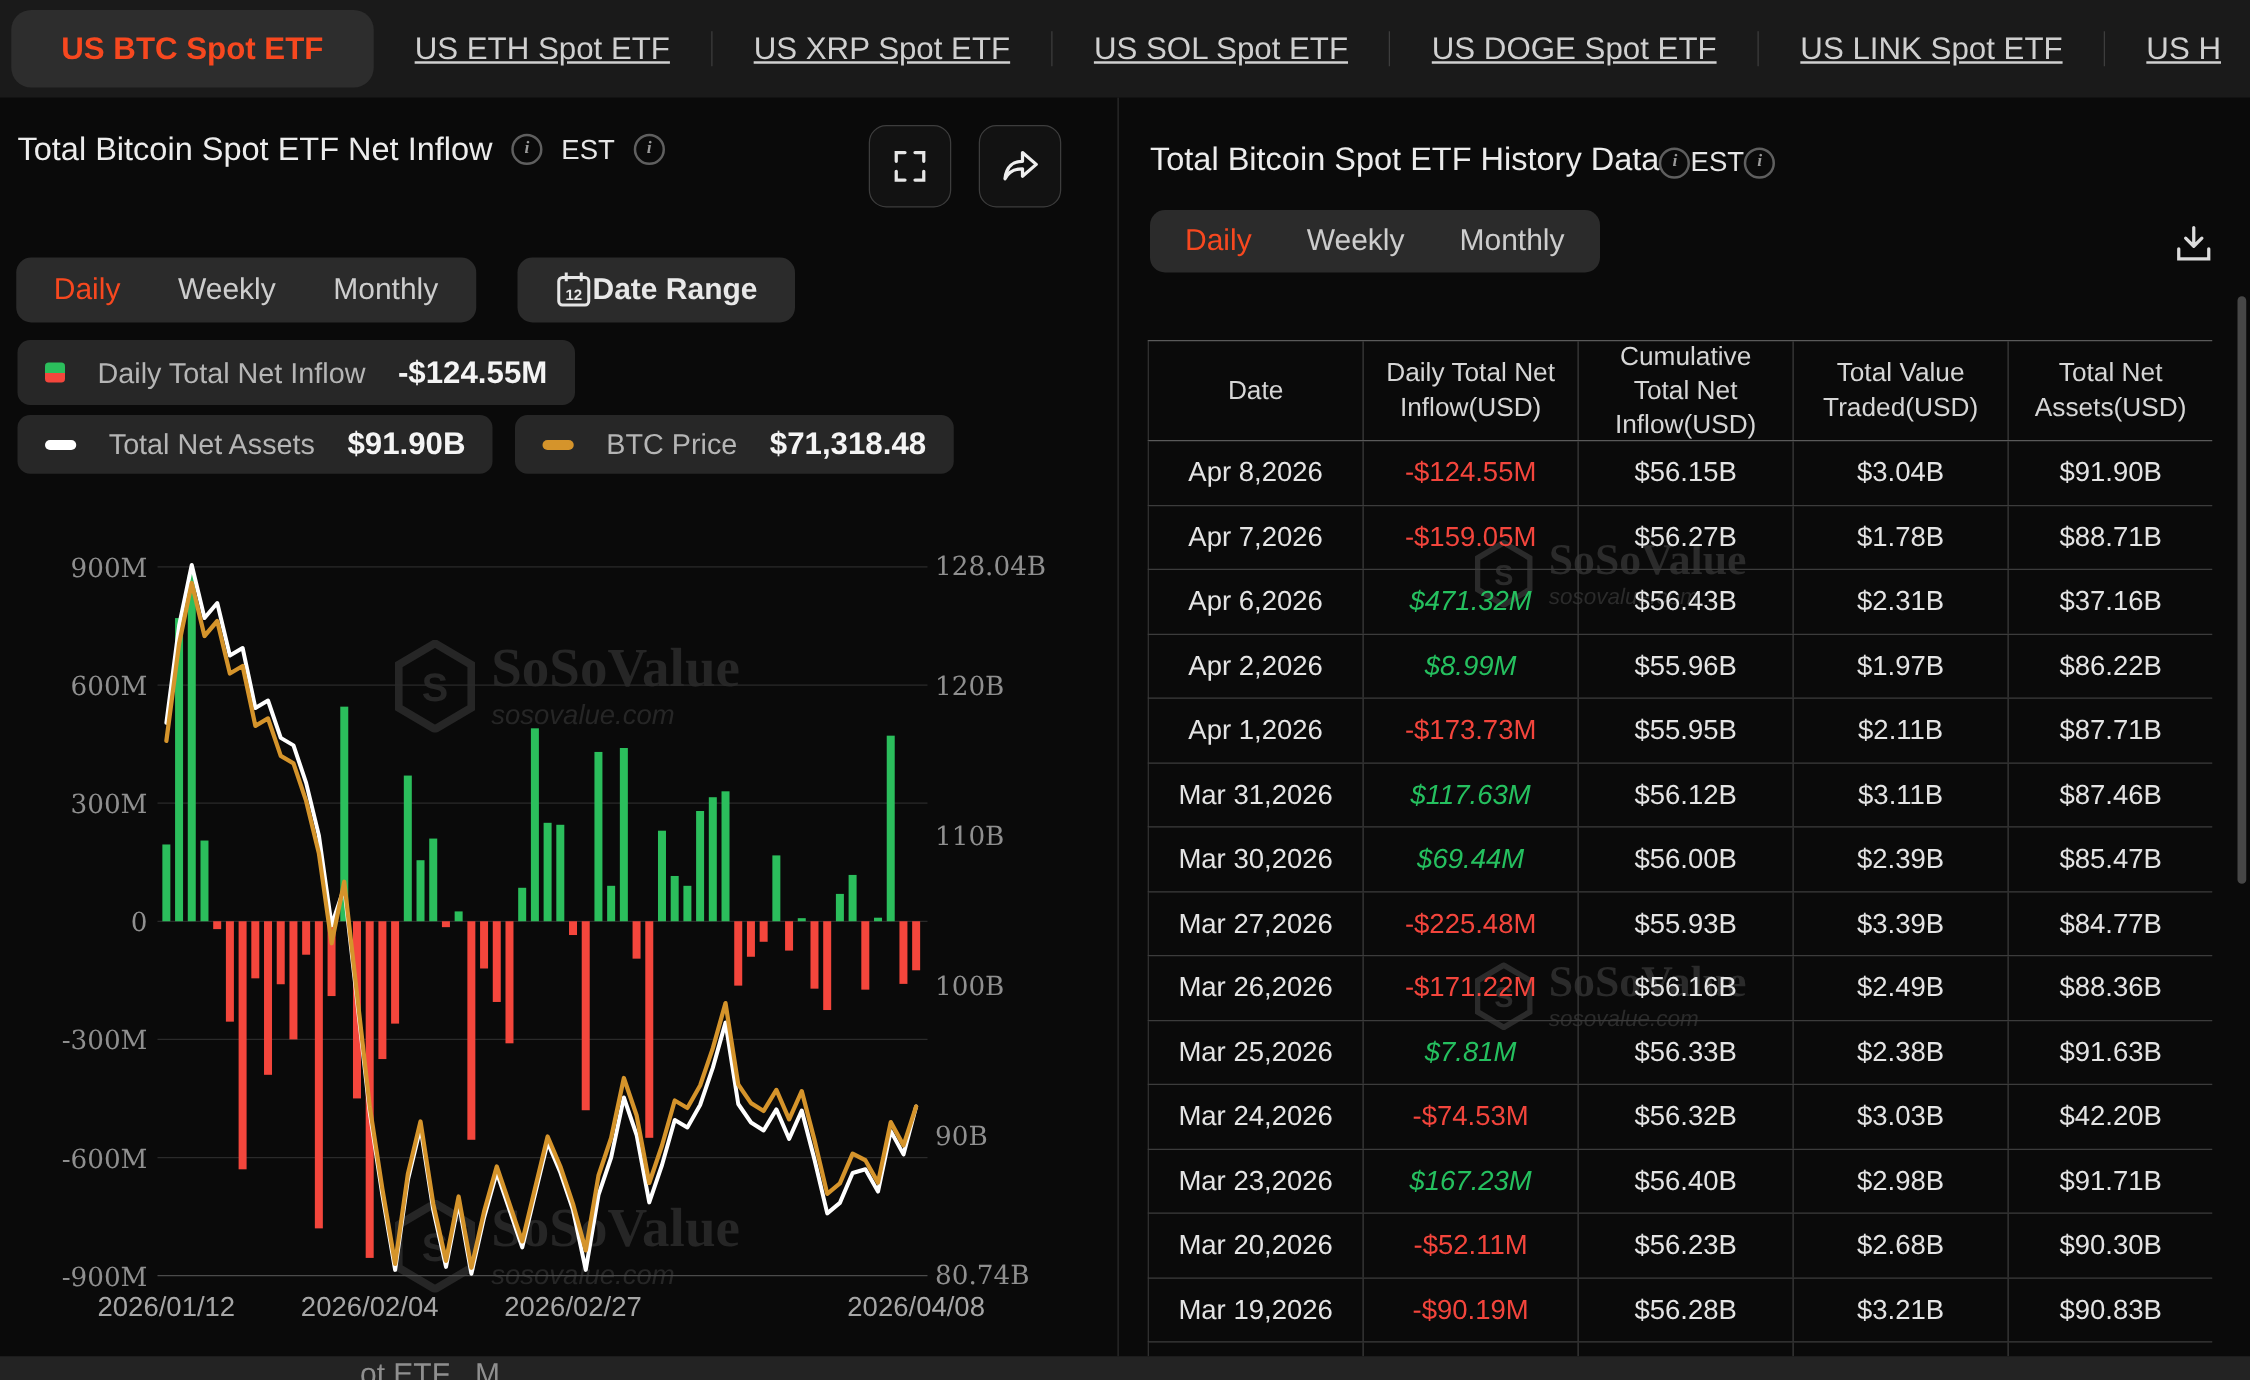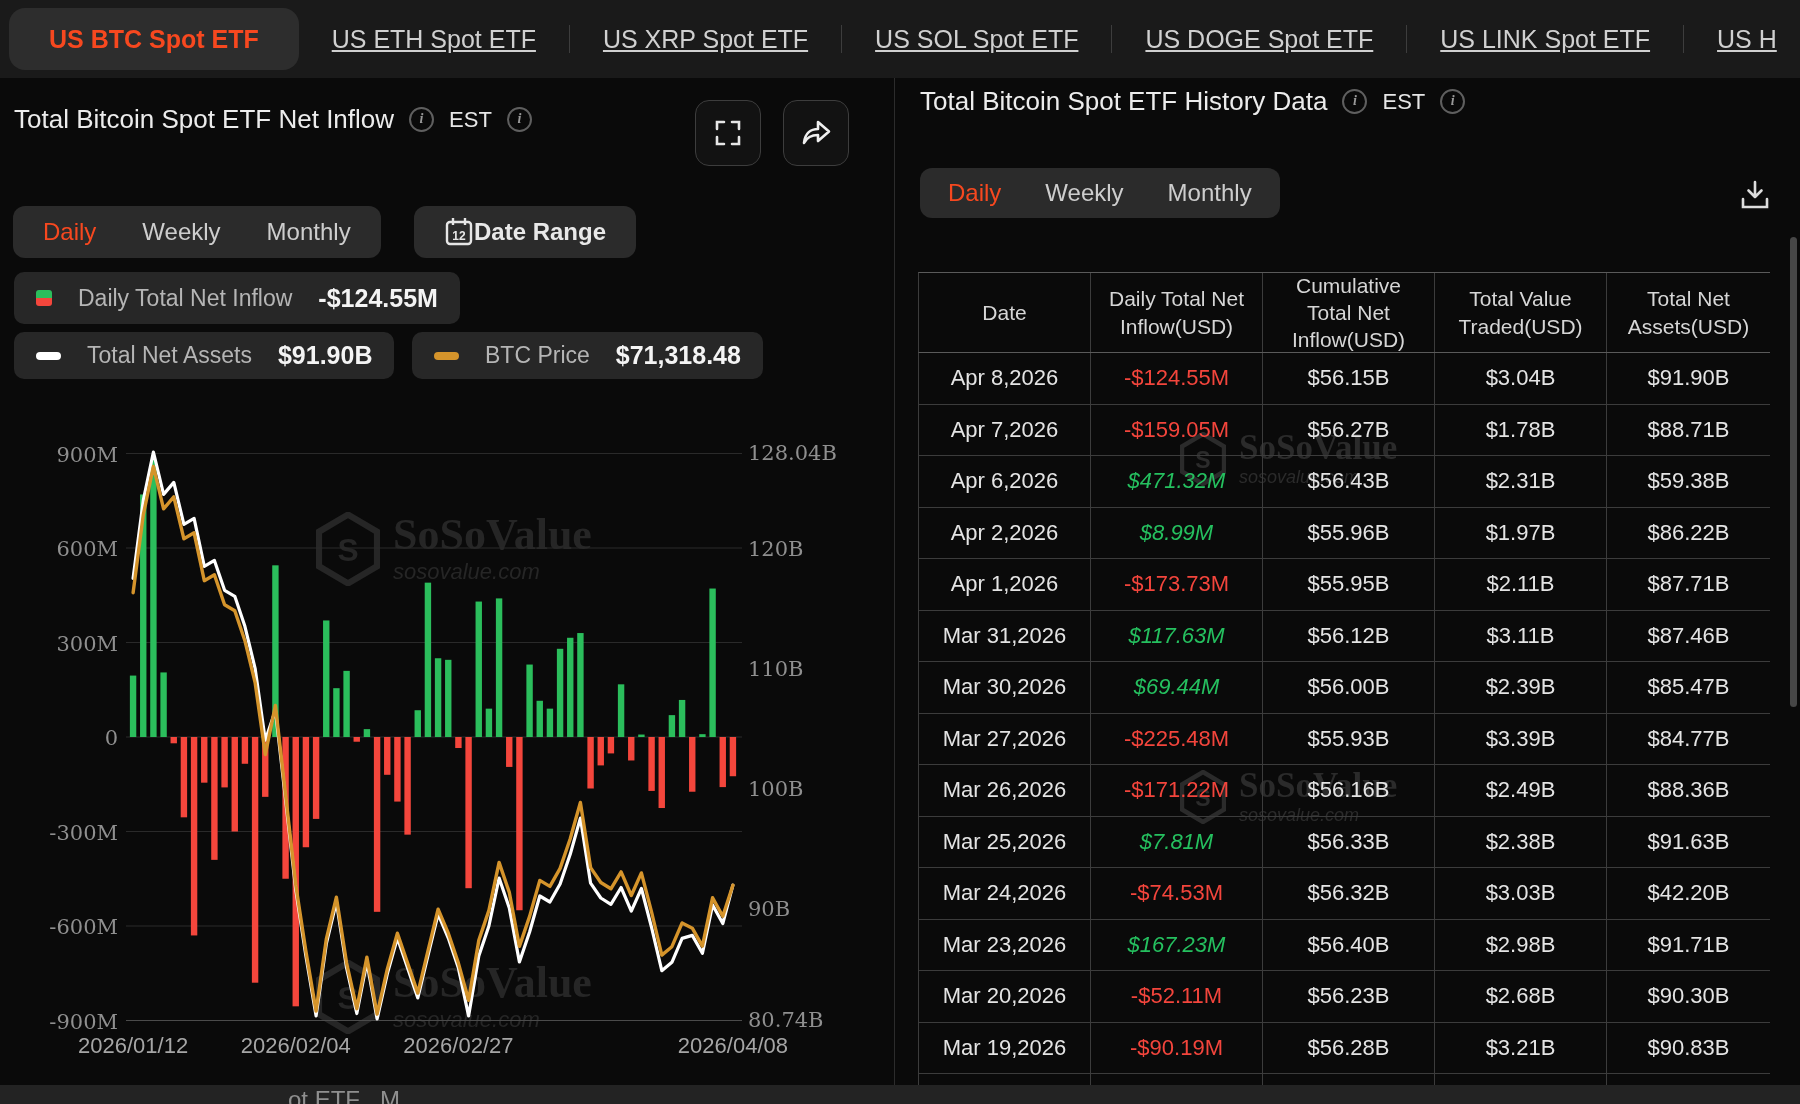--- a/index.html
+++ b/index.html
@@ -49,21 +49,21 @@
   .ax-date{font-family:"Liberation Sans",sans-serif;font-size:22px;fill:#a6a6a6;}
   
   .wm{position:absolute;display:flex;align-items:center;gap:13px;color:#262626;z-index:1;}
   .wm .wm-brand{font-size:44px;font-weight:bold;line-height:1;font-family:Liberation Serif, serif;}
   .wm .wm-domain{font-size:22px;font-style:italic;margin-top:2px;}
   .wm.small{color:#2b2b2b;}
   .wm.small .wm-brand{font-size:35px;}
   .wm.small .wm-domain{font-size:18px;}
   
   #divider-v{position:absolute;left:894px;top:78px;width:1px;height:1007px;background:#2c2c2c;}
-  #right-title-row{position:absolute;left:920px;top:86px;display:flex;align-items:center;gap:15px;z-index:3;}
+  #right-title-row{position:absolute;left:920px;top:112px;display:flex;align-items:flex-end;z-index:3;}
   #pill-period-right{position:absolute;left:920px;top:168px;height:50px;padding:0 28px;gap:44px;z-index:3;}
   #btn-download{position:absolute;left:1732px;top:172px;width:46px;height:46px;display:flex;
                 align-items:center;justify-content:center;z-index:3;}
   #htable{position:absolute;left:918px;top:272px;width:852px;height:813px;overflow:hidden;z-index:2;}
   .hrow{display:grid;grid-template-columns:172px 172px 172px 172px 164px;border-left:1px solid #3c3c3c;}
   .hcell{border-right:1px solid #3c3c3c;display:flex;align-items:center;justify-content:center;
          text-align:center;padding:0 10px;box-sizing:border-box;}
   #thead{height:79px;border-top:1px solid #5a5a5a;border-bottom:1px solid #5a5a5a;
          font-size:21px;color:#d6d6d6;line-height:1.3;}
   #thead .hcell{height:79px;}
@@ -316,21 +316,21 @@
           <div class="hcell neg">-$159.05M</div>
           <div class="hcell">$56.27B</div>
           <div class="hcell">$1.78B</div>
           <div class="hcell">$88.71B</div>
         </div>
         <div class="hrow trow">
           <div class="hcell">Apr 6,2026</div>
           <div class="hcell pos">$471.32M</div>
           <div class="hcell">$56.43B</div>
           <div class="hcell">$2.31B</div>
-          <div class="hcell">$59.38B</div>
+          <div class="hcell">$37.16B</div>
         </div>
         <div class="hrow trow">
           <div class="hcell">Apr 2,2026</div>
           <div class="hcell pos">$8.99M</div>
           <div class="hcell">$55.96B</div>
           <div class="hcell">$1.97B</div>
           <div class="hcell">$86.22B</div>
         </div>
         <div class="hrow trow">
           <div class="hcell">Apr 1,2026</div>

